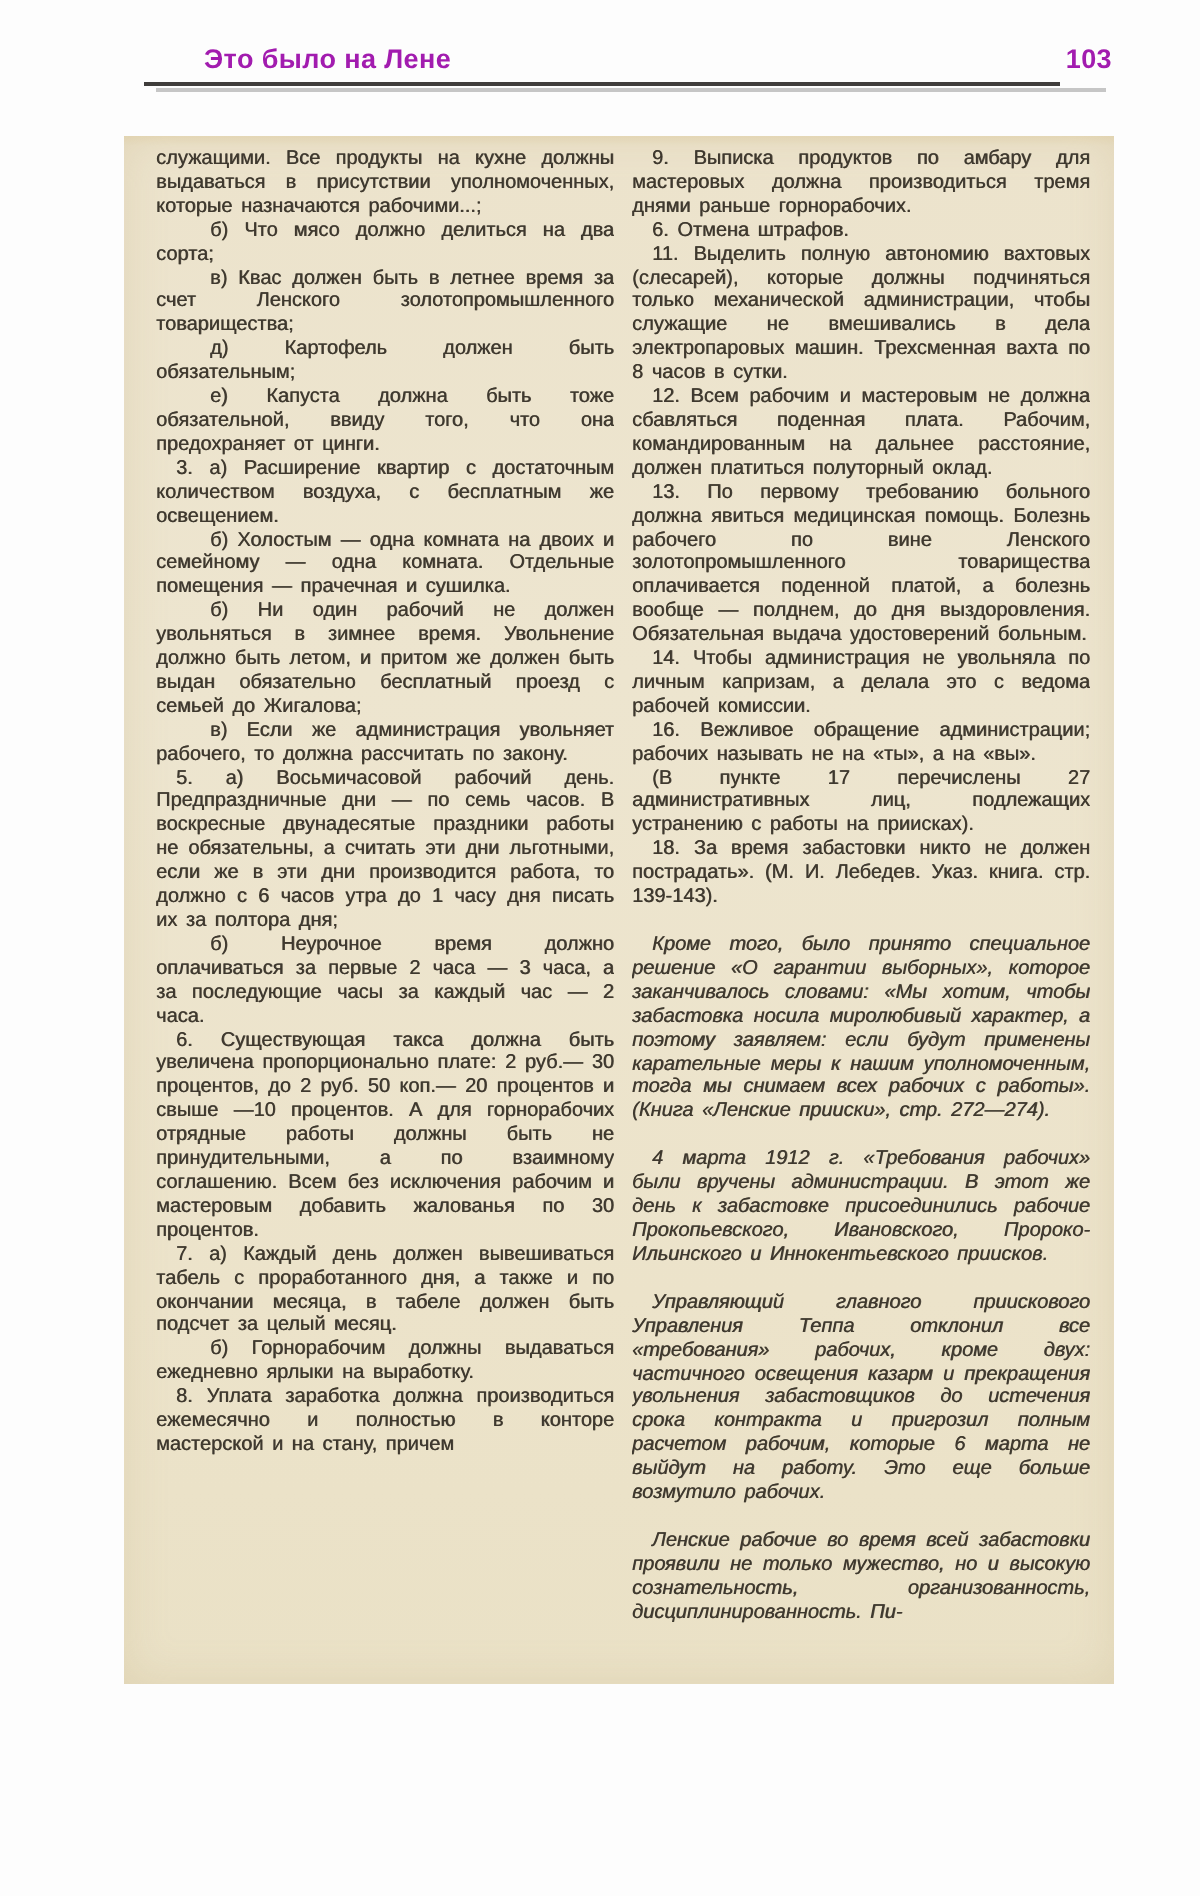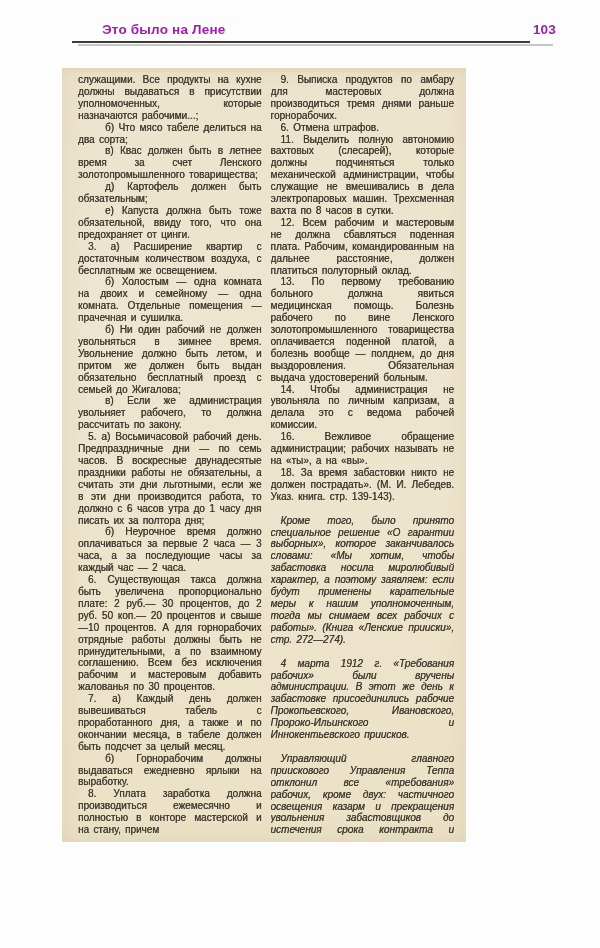--- a/index.html
+++ b/index.html
@@ -16,21 +16,21 @@
   }
   .rule-dark{
     position:absolute;left:72px;top:41px;width:458px;height:2px;
     background:#3f3d3b;
   }
   .rule-light{
     position:absolute;left:78px;top:44px;width:475px;height:2px;
     background:#c6c6c6;
   }
   .paper{
-    position:absolute;left:62px;top:68px;width:404px;height:774px;
+    position:absolute;left:62px;top:68px;width:495px;height:774px;
     background:linear-gradient(180deg,#e9ddbe 0px,#ece3cc 5px,#ede5cf 35%,#ece3ca 75%,#eae1c6 100%);
     box-shadow:inset 0 0 22px rgba(186,164,112,.22);
     box-sizing:border-box;
     padding:6px 12px 0 16px;
   }
   .cols{display:flex;gap:9px;height:762px;overflow:hidden;}
   .col{
     width:229px;height:762px;overflow:hidden;
     font-size:10px;line-height:11.9px;
     color:#3e382e;
@@ -52,21 +52,21 @@
   <span>103</span>
 </div>
 <div class="rule-dark"></div>
 <div class="rule-light"></div>
 
 <div class="paper">
   <div class="cols">
 
     <div class="col">
       <p class="par ind-none">служащими. Все продукты на кухне должны выдаваться в присутствии уполномоченных, которые назначаются рабочими...;</p>
-      <p class="par ind-large">б) Что мясо табеле делиться на два сорта;</p>
+      <p class="par ind-large">б) Что мясо должно делиться на два сорта;</p>
       <p class="par ind-large">в) Квас должен быть в летнее время за счет Ленского золотопромышленного товарищества;</p>
       <p class="par ind-large">д) Картофель должен быть обязательным;</p>
       <p class="par ind-large">е) Капуста должна быть тоже обязательной, ввиду того, что она предохраняет от цинги.</p>
       <p class="par ind-small">3. а) Расширение квартир с достаточным количеством воздуха, с бесплатным же освещением.</p>
       <p class="par ind-large">б) Холостым — одна комната на двоих и семейному — одна комната. Отдельные помещения — прачечная и сушилка.</p>
       <p class="par ind-large">б) Ни один рабочий не должен увольняться в зимнее время. Увольнение должно быть летом, и притом же должен быть выдан обязательно бесплатный проезд с семьей до Жигалова;</p>
       <p class="par ind-large">в) Если же администрация увольняет рабочего, то должна рассчитать по закону.</p>
       <p class="par ind-small">5. а) Восьмичасовой рабочий день. Предпраздничные дни — по семь часов. В воскресные двунадесятые праздники работы не обязательны, а считать эти дни льготными, если же в эти дни производится работа, то должно с 6 часов утра до 1 часу дня писать их за полтора дня;</p>
       <p class="par ind-large">б) Неурочное время должно оплачиваться за первые 2 часа — 3 часа, а за последующие часы за каждый час — 2 часа.</p>
       <p class="par ind-small">6. Существующая такса должна быть увеличена пропорционально плате: 2 руб.— 30 процентов, до 2 руб. 50 коп.— 20 процентов и свыше —10 процентов. А для горнорабочих отрядные работы должны быть не принудительными, а по взаимному соглашению. Всем без исключения рабочим и мастеровым добавить жалованья по 30 процентов.</p>
@@ -76,20 +76,21 @@
     </div>
 
     <div class="col">
       <p class="par ind-small">9. Выписка продуктов по амбару для мастеровых должна производиться тремя днями раньше горнорабочих.</p>
       <p class="par ind-small">6. Отмена штрафов.</p>
       <p class="par ind-small">11. Выделить полную автономию вахтовых (слесарей), которые должны подчиняться только механической администрации, чтобы служащие не вмешивались в дела электропаровых машин. Трехсменная вахта по 8 часов в сутки.</p>
       <p class="par ind-small">12. Всем рабочим и мастеровым не должна сбавляться поденная плата. Рабочим, командированным на дальнее расстояние, должен платиться полуторный оклад.</p>
       <p class="par ind-small">13. По первому требованию больного должна явиться медицинская помощь. Болезнь рабочего по вине Ленского золотопромышленного товарищества оплачивается поденной платой, а болезнь вообще — полднем, до дня выздоровления. Обязательная выдача удостоверений больным.</p>
       <p class="par ind-small">14. Чтобы администрация не увольняла по личным капризам, а делала это с ведома рабочей комиссии.</p>
       <p class="par ind-small">16. Вежливое обращение администрации; рабочих называть не на «ты», а на «вы».</p>
+      <p class="par ind-small">(В пункте 17 перечислены 27 административных лиц, подлежащих устранению с работы на приисках).</p>
       <p class="par ind-small">18. За время забастовки никто не должен пострадать». (М. И. Лебедев. Указ. книга. стр. 139-143).</p>
       <p class="par ind-small sp">Кроме того, было принято специальное решение «О гарантии выборных», которое заканчивалось словами: «Мы хотим, чтобы забастовка носила миролюбивый характер, а поэтому заявляем: если будут применены карательные меры к нашим уполномоченным, тогда мы снимаем всех рабочих с работы». (Книга «Ленские прииски», стр. 272—274).</p>
       <p class="par ind-small sp">4 марта 1912 г. «Требования рабочих» были вручены администрации. В этот же день к забастовке присоединились рабочие Прокопьевского, Ивановского, Пророко-Ильинского и Иннокентьевского приисков.</p>
       <p class="par ind-small sp">Управляющий главного приискового Управления Теппа отклонил все «требования» рабочих, кроме двух: частичного освещения казарм и прекращения увольнения забастовщиков до истечения срока контракта и пригрозил полным расчетом рабочим, которые 6 марта не выйдут на работу. Это еще больше возмутило рабочих.</p>
       <p class="par ind-small sp">Ленские рабочие во время всей забастовки проявили не только мужество, но и высокую сознательность, организованность, дисциплинированность. Пи-</p>
     </div>
 
   </div>
 </div>
 

